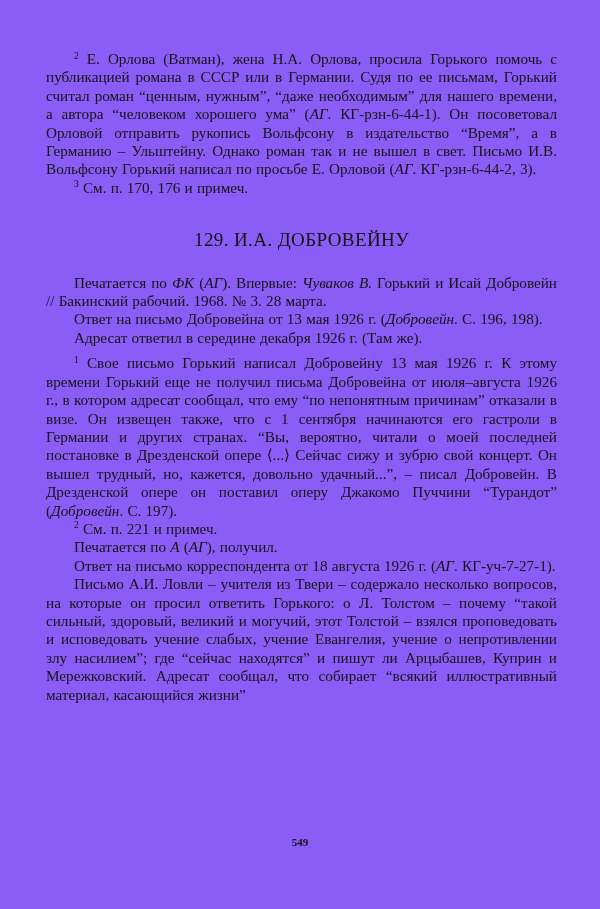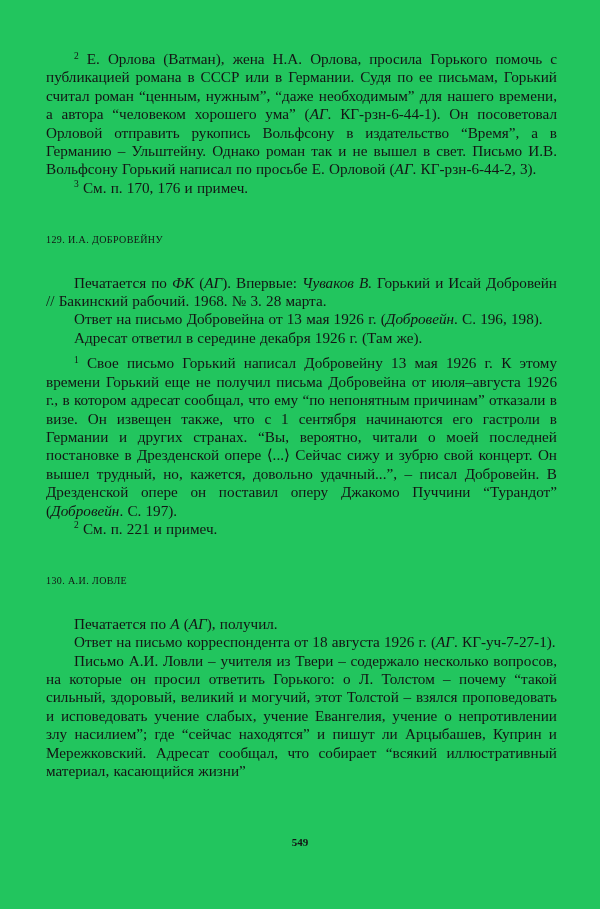--- a/index.html
+++ b/index.html
@@ -5,21 +5,21 @@
   html, body {
     margin: 0;
     padding: 0;
     background: #ffffff;
   }
   .page {
     position: relative;
     width: 600px;
     height: 909px;
     margin: 0 auto;
-    background: #22c55e;
+    background: #8b5cf6;
     color: #141414;
     font-family: "Liberation Serif", "DejaVu Serif", serif;
     font-size: 15.2px;
     line-height: 18.4px;
     padding: 50px 43px 0 46px;
     box-sizing: border-box;
     overflow: hidden;
     -webkit-hyphens: manual;
     hyphens: manual;
   }
@@ -36,22 +36,23 @@
     font-size: 9.5px;
     line-height: 0;
     vertical-align: baseline;
     position: relative;
     top: -5.5px;
   }
   i {
     font-style: italic;
   }
   h2.heading {
-    font-size: 10px;
+    font-size: 19px;
     font-weight: 400;
+    text-align: center;
     text-indent: 0;
     letter-spacing: 0.4px;
     margin: 34px 0 24px 0;
     line-height: 18.4px;
   }
   .page-number {
     position: absolute;
     left: 0;
     right: 0;
     top: 833px;
@@ -75,21 +76,20 @@
     <div class="block">
         <p><span>Печатается по </span><i>ФК</i><span> (</span><i>АГ</i><span>). Впервые: </span><i>Чуваков В.</i><span> Горький и Исай Добро­вейн // Бакинский рабочий. 1968. № 3. 28 марта.</span></p>
         <p><span>Ответ на письмо Добровейна от 13 мая 1926 г. (</span><i>Добровейн</i><span>. С. 196, 198).</span></p>
         <p><span>Адресат ответил в середине декабря 1926 г. (Там же).</span></p>
         <p class="fn-gap"><sup>1</sup><span> Свое письмо Горький написал Добровейну 13 мая 1926 г. К этому времени Горький еще не получил письма Добровейна от июля–августа 1926 г., в котором адресат сообщал, что ему “по непонятным причинам” отказали в визе. Он извещен также, что с 1 сентября начинаются его гас­троли в Германии и других странах. “Вы, вероятно, читали о моей пос­ледней постановке в Дрезденской опере ⟨...⟩ Сейчас сижу и зубрю свой концерт. Он вышел трудный, но, кажется, довольно удачный...”, – писал Добровейн. В Дрезденской опере он поставил оперу Джакомо Пуччини “Турандот” (</span><i>Добровейн</i><span>. С. 197).</span></p>
         <p><sup>2</sup><span> См. п. 221 и примеч.</span></p>
       </div>
   </section>
 
   <section>
-    <h2 class="heading">130. А.И. ЛОВЛЕ</h2>
     <div class="block">
         <p><span>Печатается по </span><i>А</i><span> (</span><i>АГ</i><span>), получил.</span></p>
         <p><span>Ответ на письмо корреспондента от 18 августа 1926 г. (</span><i>АГ</i><span>. КГ-уч-7-27-1).</span></p>
         <p><span>Письмо А.И. Ловли – учителя из Твери – содержало несколько вопросов, на которые он просил ответить Горького: о Л. Толстом – по­чему “такой сильный, здоровый, великий и могучий, этот Толстой – взялся проповедовать и исповедовать учение слабых, учение Еванге­лия, учение о непротивлении злу насилием”; где “сейчас находятся” и пишут ли Арцыбашев, Куприн и Мережковский. Адресат сообщал, что собирает “всякий иллюстративный материал, касающийся жизни”</span></p>
       </div>
   </section>
 
   <div class="page-number">549</div>
 
 </div>

